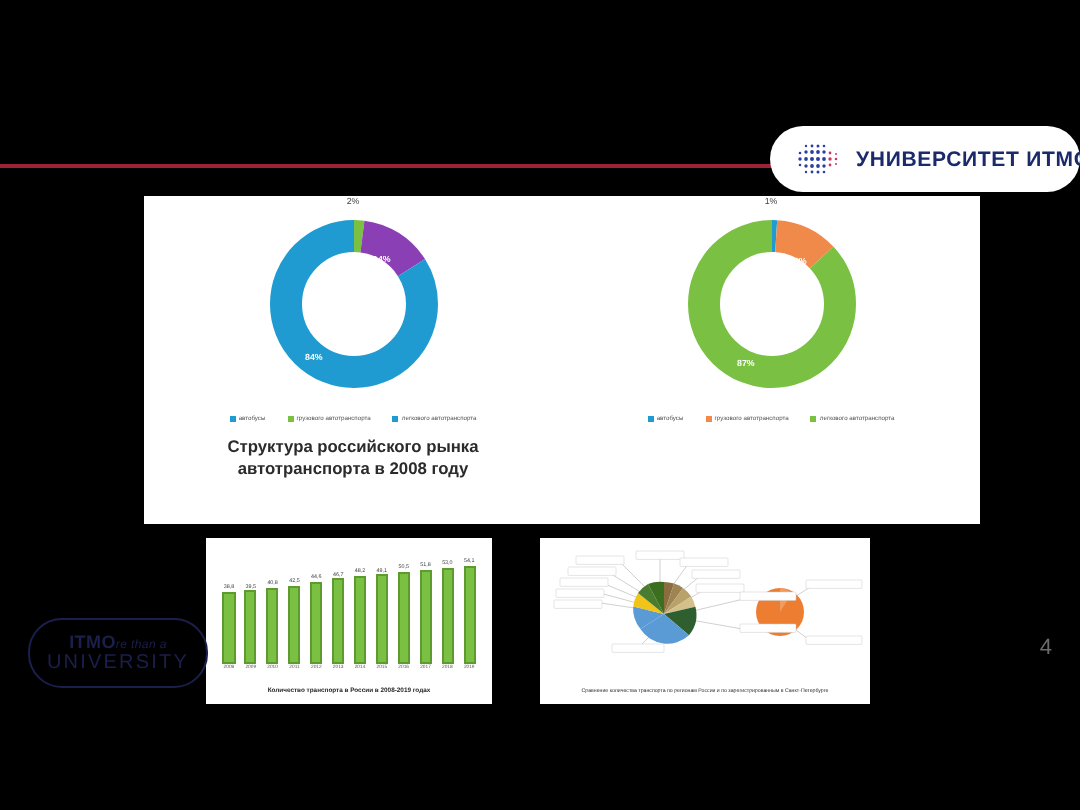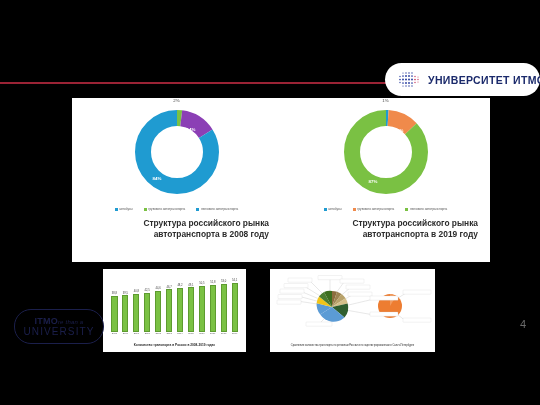--- a/index.html
+++ b/index.html
@@ -60,21 +60,21 @@
 
   .legend{
     display:flex;justify-content:center;gap:11px;
     margin-top:5px;
   }
   .legend-item{display:flex;align-items:center;gap:1.6px;}
   .legend-swatch{width:3px;height:3px;display:block;flex:0 0 auto;}
   .legend-label{font-size:3.1px;color:#555;white-space:nowrap;}
 
   .chart-caption{
-    margin-top:7px;text-align:right;
+    margin-top:7px;text-align:center;
     font-size:8.4px;font-weight:bold;color:#2b2b2b;
     line-height:1.28;padding:0 12px;
   }
 
   
   .bar-card{
     position:absolute;left:103px;top:269px;width:143px;height:83px;
     background:#ffffff;
   }
   .bar-plot{
@@ -234,21 +234,20 @@
         <span class="legend-item">
           <span class="legend-swatch" style="background:#f08a4b"></span>
           <span class="legend-label">грузового автотранспорта</span>
         </span>
         <span class="legend-item">
           <span class="legend-swatch" style="background:#7ac143"></span>
           <span class="legend-label">легкового автотранспорта</span>
         </span>
       </div>
 
-      <div class="chart-caption">Структура российского рынка автотранспорта в 2019 году</div>
     </div>
   </div>
 
   <div class="bar-card">
     <div class="bar-plot" id="bar-plot">
         <div class="bar-unit">
           <div class="bar-val">38,8</div>
           <div class="bar-rect" style="background: rgb(122, 193, 67); height: 36.3333px;"></div>
         </div>
         <div class="bar-unit">

